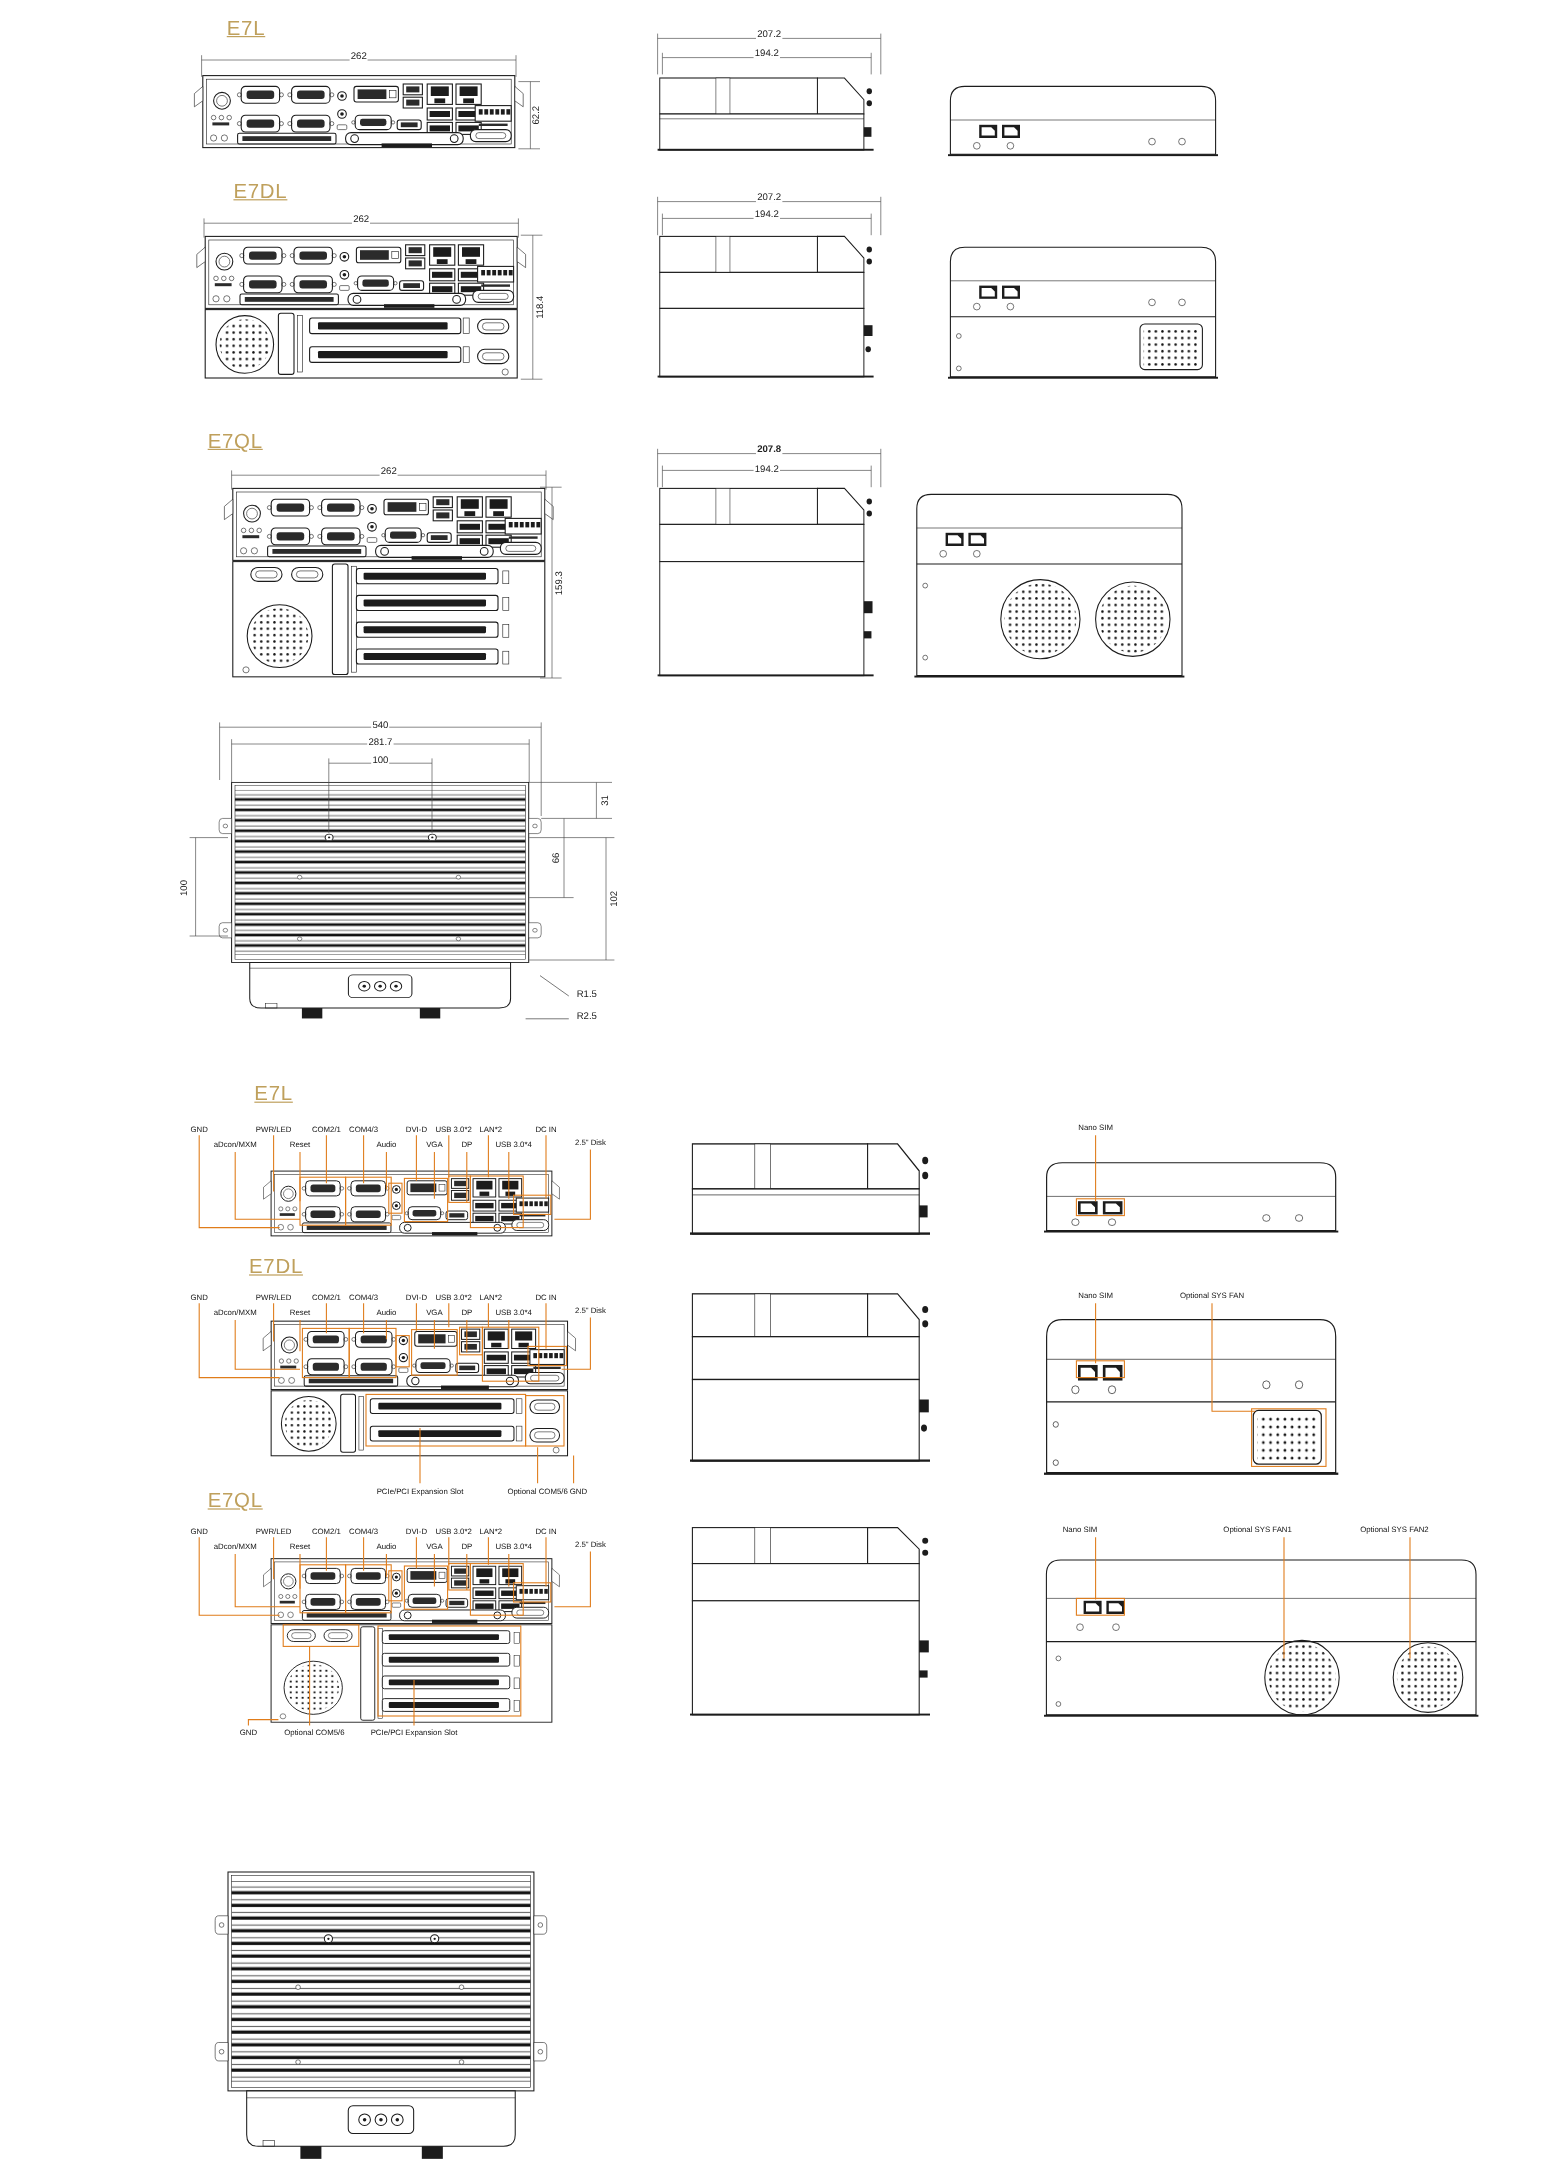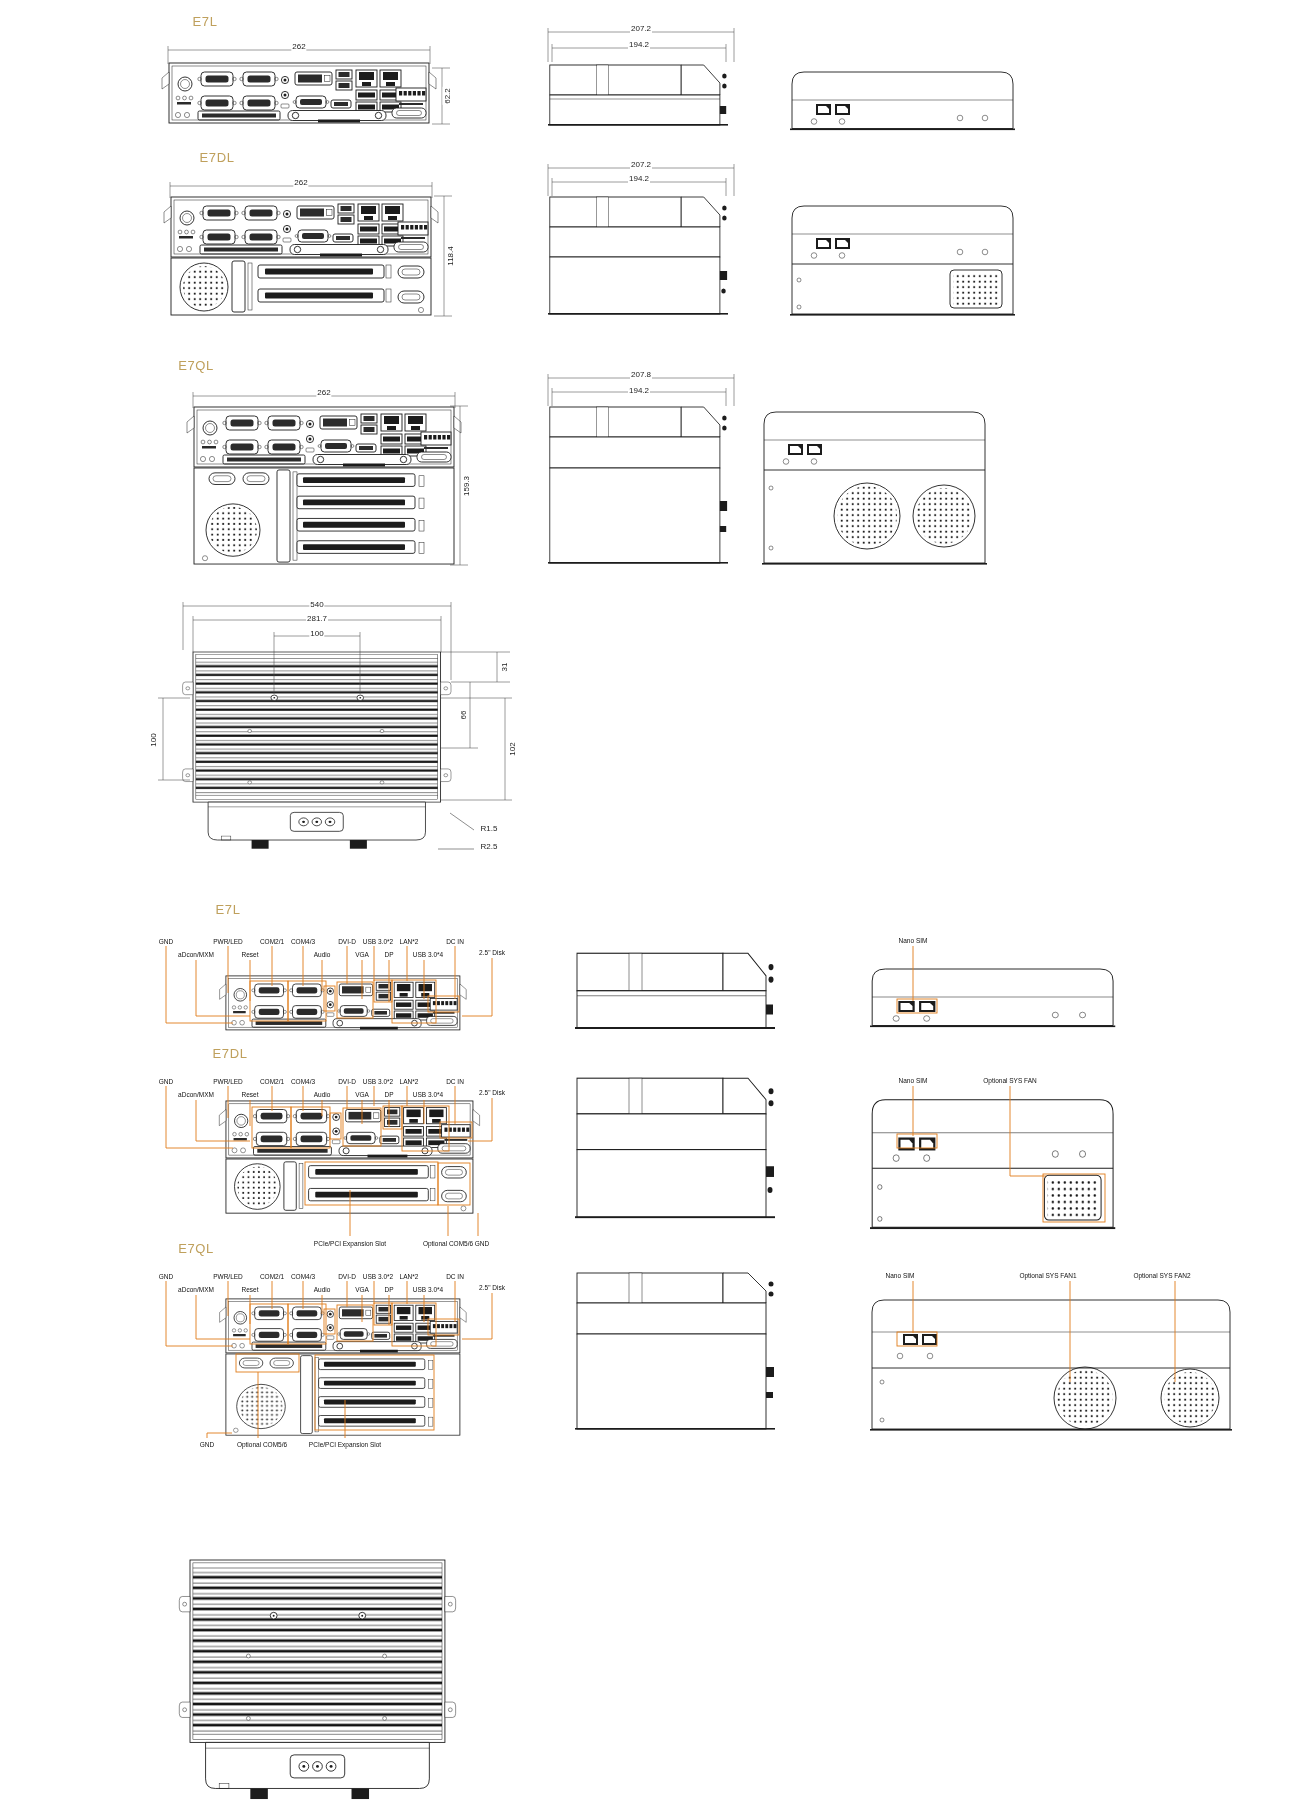--- a/index.html
+++ b/index.html
@@ -9,21 +9,21 @@
   
   .s  { stroke:#1c1c1c; fill:#ffffff; stroke-width:0.9; }
   .sn { stroke:#1c1c1c; fill:none;    stroke-width:0.9; }
   .th { stroke-width:0.5; }
   .sf { fill:#1c1c1c; stroke:none; }
   .sg { fill:#2b2b2b; stroke:none; }
   .dim { stroke:#4a4a4a; stroke-width:0.55; fill:none; }
   .org { stroke:#E07C1A; stroke-width:0.9; fill:none; }
   svg symbol { overflow:visible; }
   
-  .ttl { position:absolute; font-size:13px; letter-spacing:0.6px; color:#BFA05C; white-space:nowrap; transform:translateX(-50%); }
+  .ttl { position:absolute; font-size:17px; letter-spacing:0.6px; color:#BFA05C; white-space:nowrap; transform:translateX(-50%);text-decoration:underline; }
   .d   { position:absolute; font-size:8px; color:#222; background:#fff; padding:0 1px; white-space:nowrap; transform:translateX(-50%); }
   .rot { transform:translate(-50%,-50%) rotate(-90deg); }
   .t   { position:absolute; font-size:6.5px; color:#111; background:transparent; white-space:nowrap; transform:translateX(-50%); }
 </style>
 </head>
 <body>
 
 <div class="sheet">
 
 <svg class="art" width="1305" height="1814" viewBox="0 0 1305 1814">
@@ -427,21 +427,21 @@
 <span class="d" style="left:641px; top:24px;">207.2</span>
 <span class="d" style="left:639px; top:40px;">194.2</span>
 
 <span class="d" style="left:301px; top:178px;">262</span>
 <span class="d rot" style="left:450px; top:256px;">118.4</span>
 <span class="d" style="left:641px; top:160px;">207.2</span>
 <span class="d" style="left:639px; top:174px;">194.2</span>
 
 <span class="d" style="left:324px; top:388px;">262</span>
 <span class="d rot" style="left:466px; top:486px;">159.3</span>
-<span class="d" style="left:641px; top:370px;">207.8</span>
+<span class="d" style="left:641px; top:370px;font-weight:bold;">207.8</span>
 <span class="d" style="left:639px; top:386px;">194.2</span>
 
 <span class="d" style="left:317px; top:600px;">540</span>
 <span class="d" style="left:317px; top:614px;">281.7</span>
 <span class="d" style="left:317px; top:629px;">100</span>
 <span class="d rot" style="left:504px; top:667px;">31</span>
 <span class="d rot" style="left:463px; top:715px;">66</span>
 <span class="d rot" style="left:512px; top:749px;">102</span>
 <span class="d rot" style="left:153px; top:740px;">100</span>
 <span class="d" style="left:489px; top:824px;">R1.5</span>

